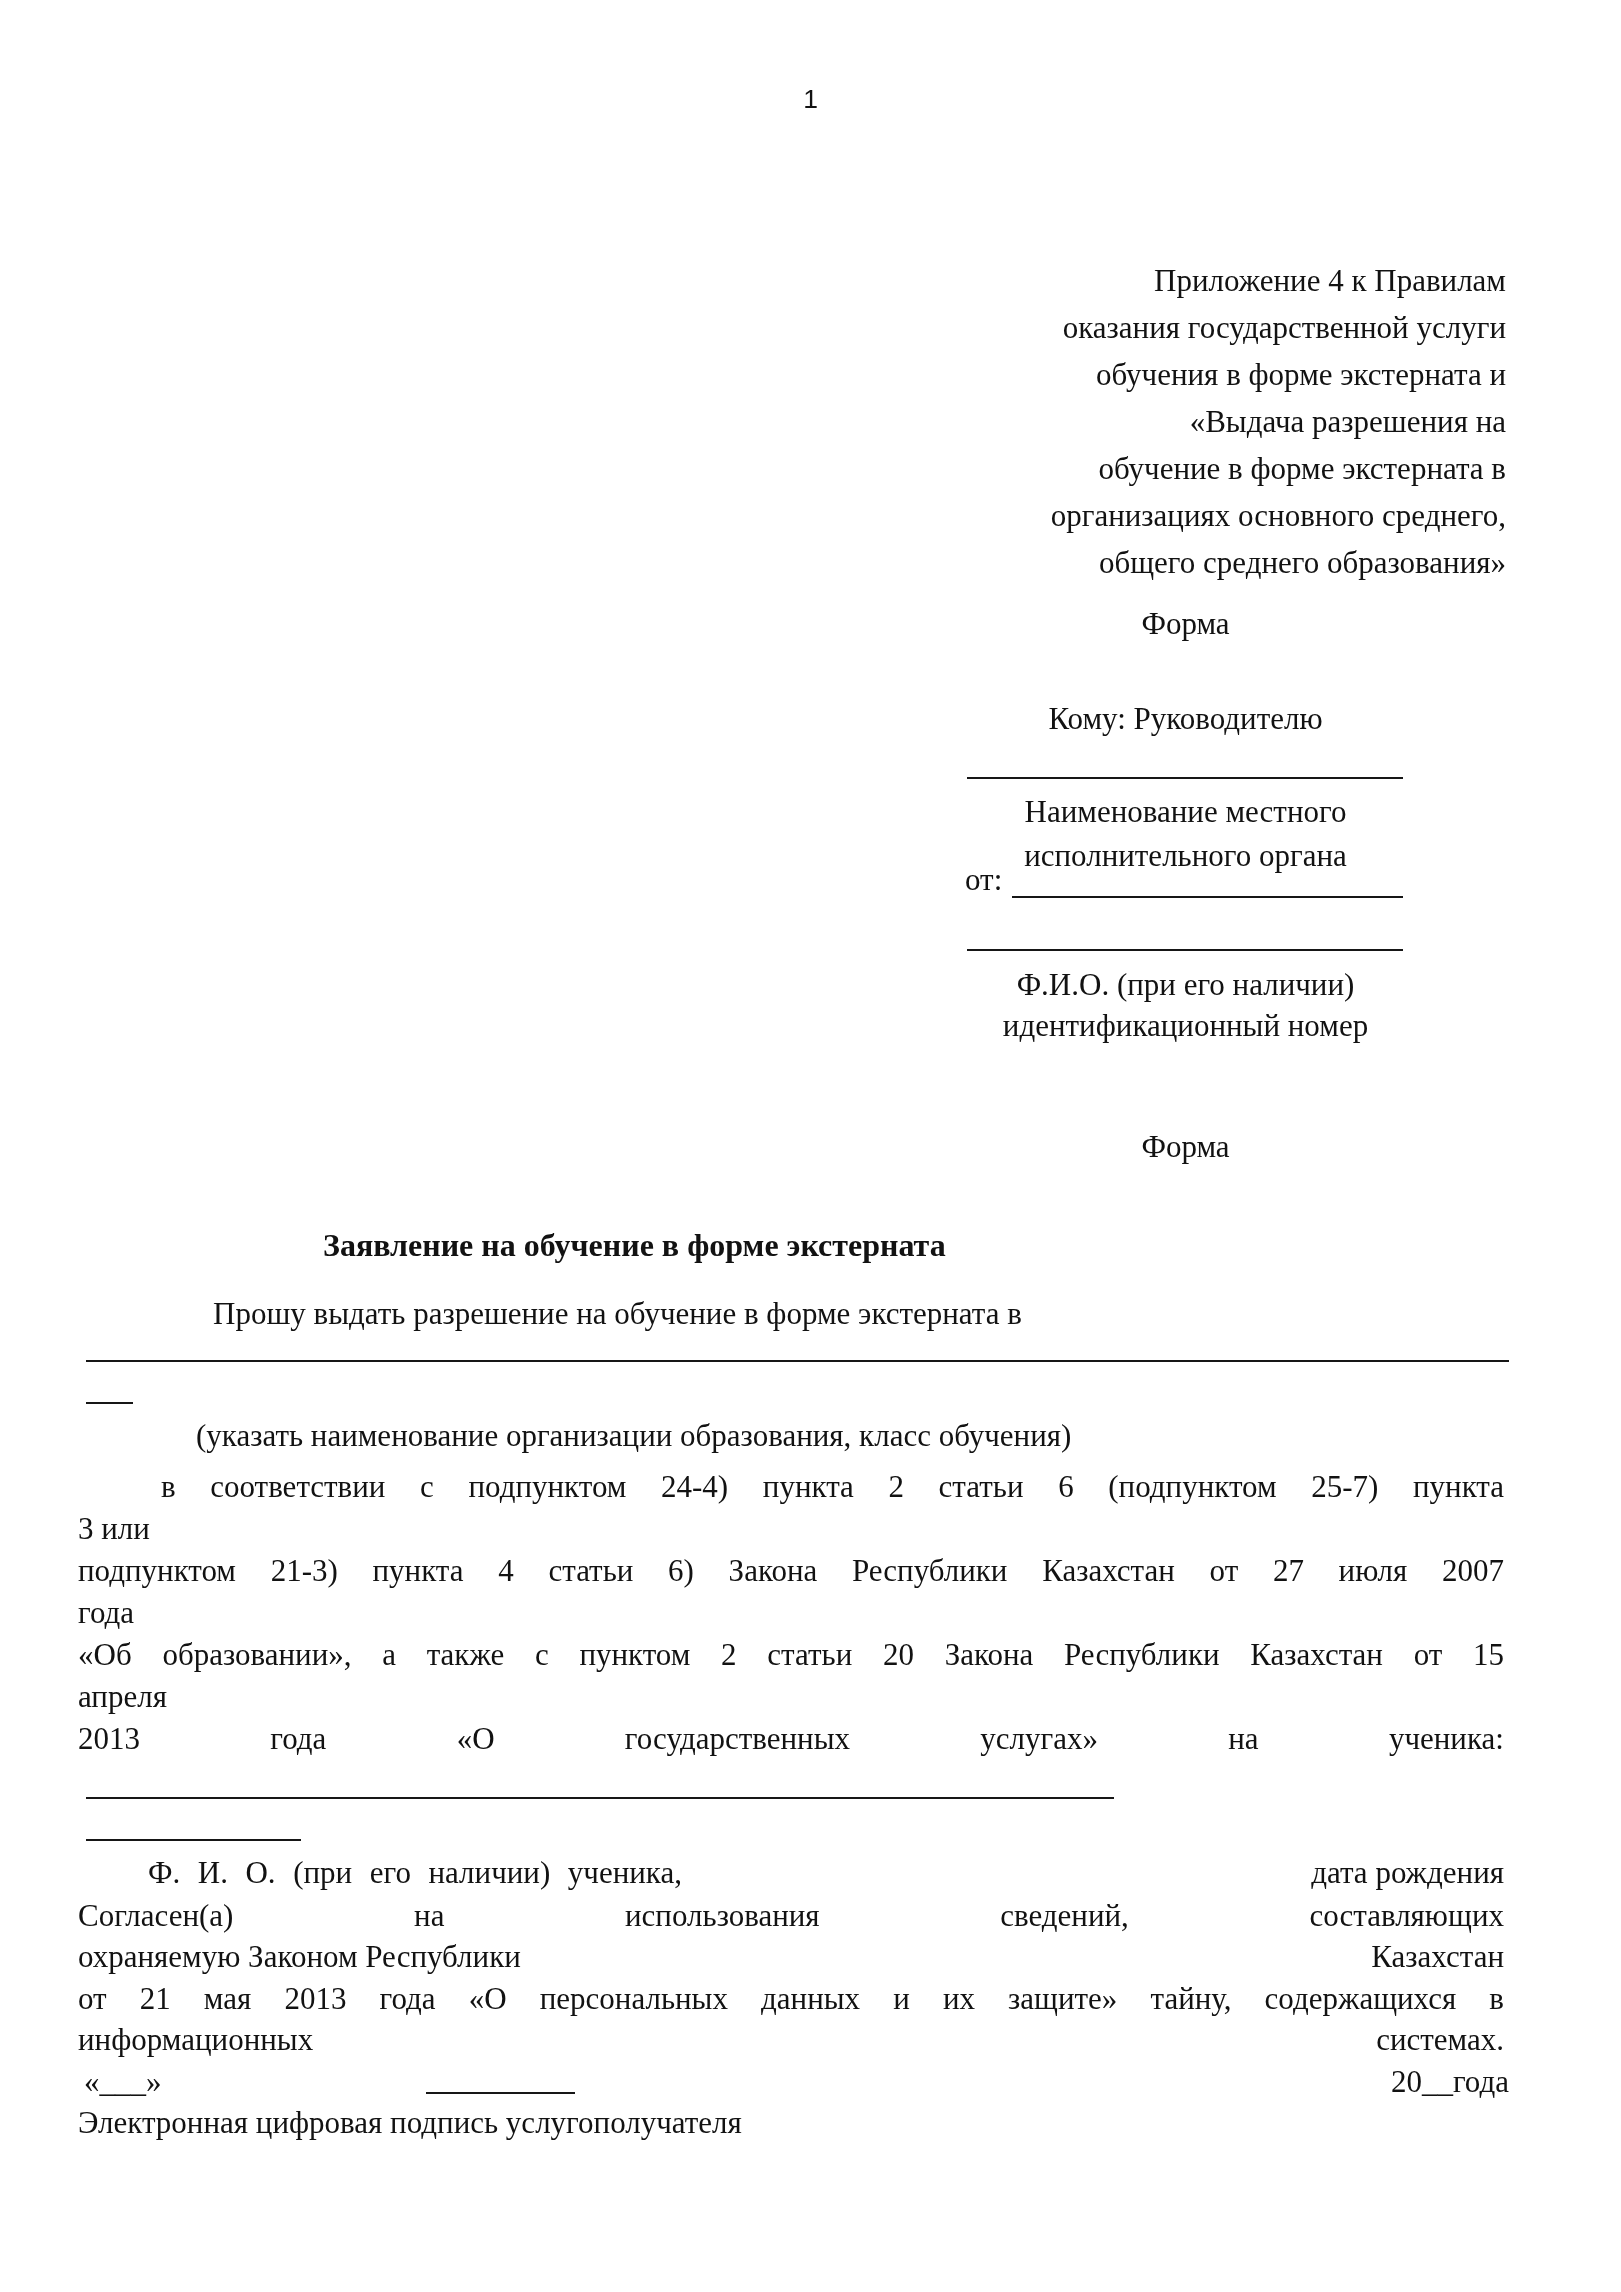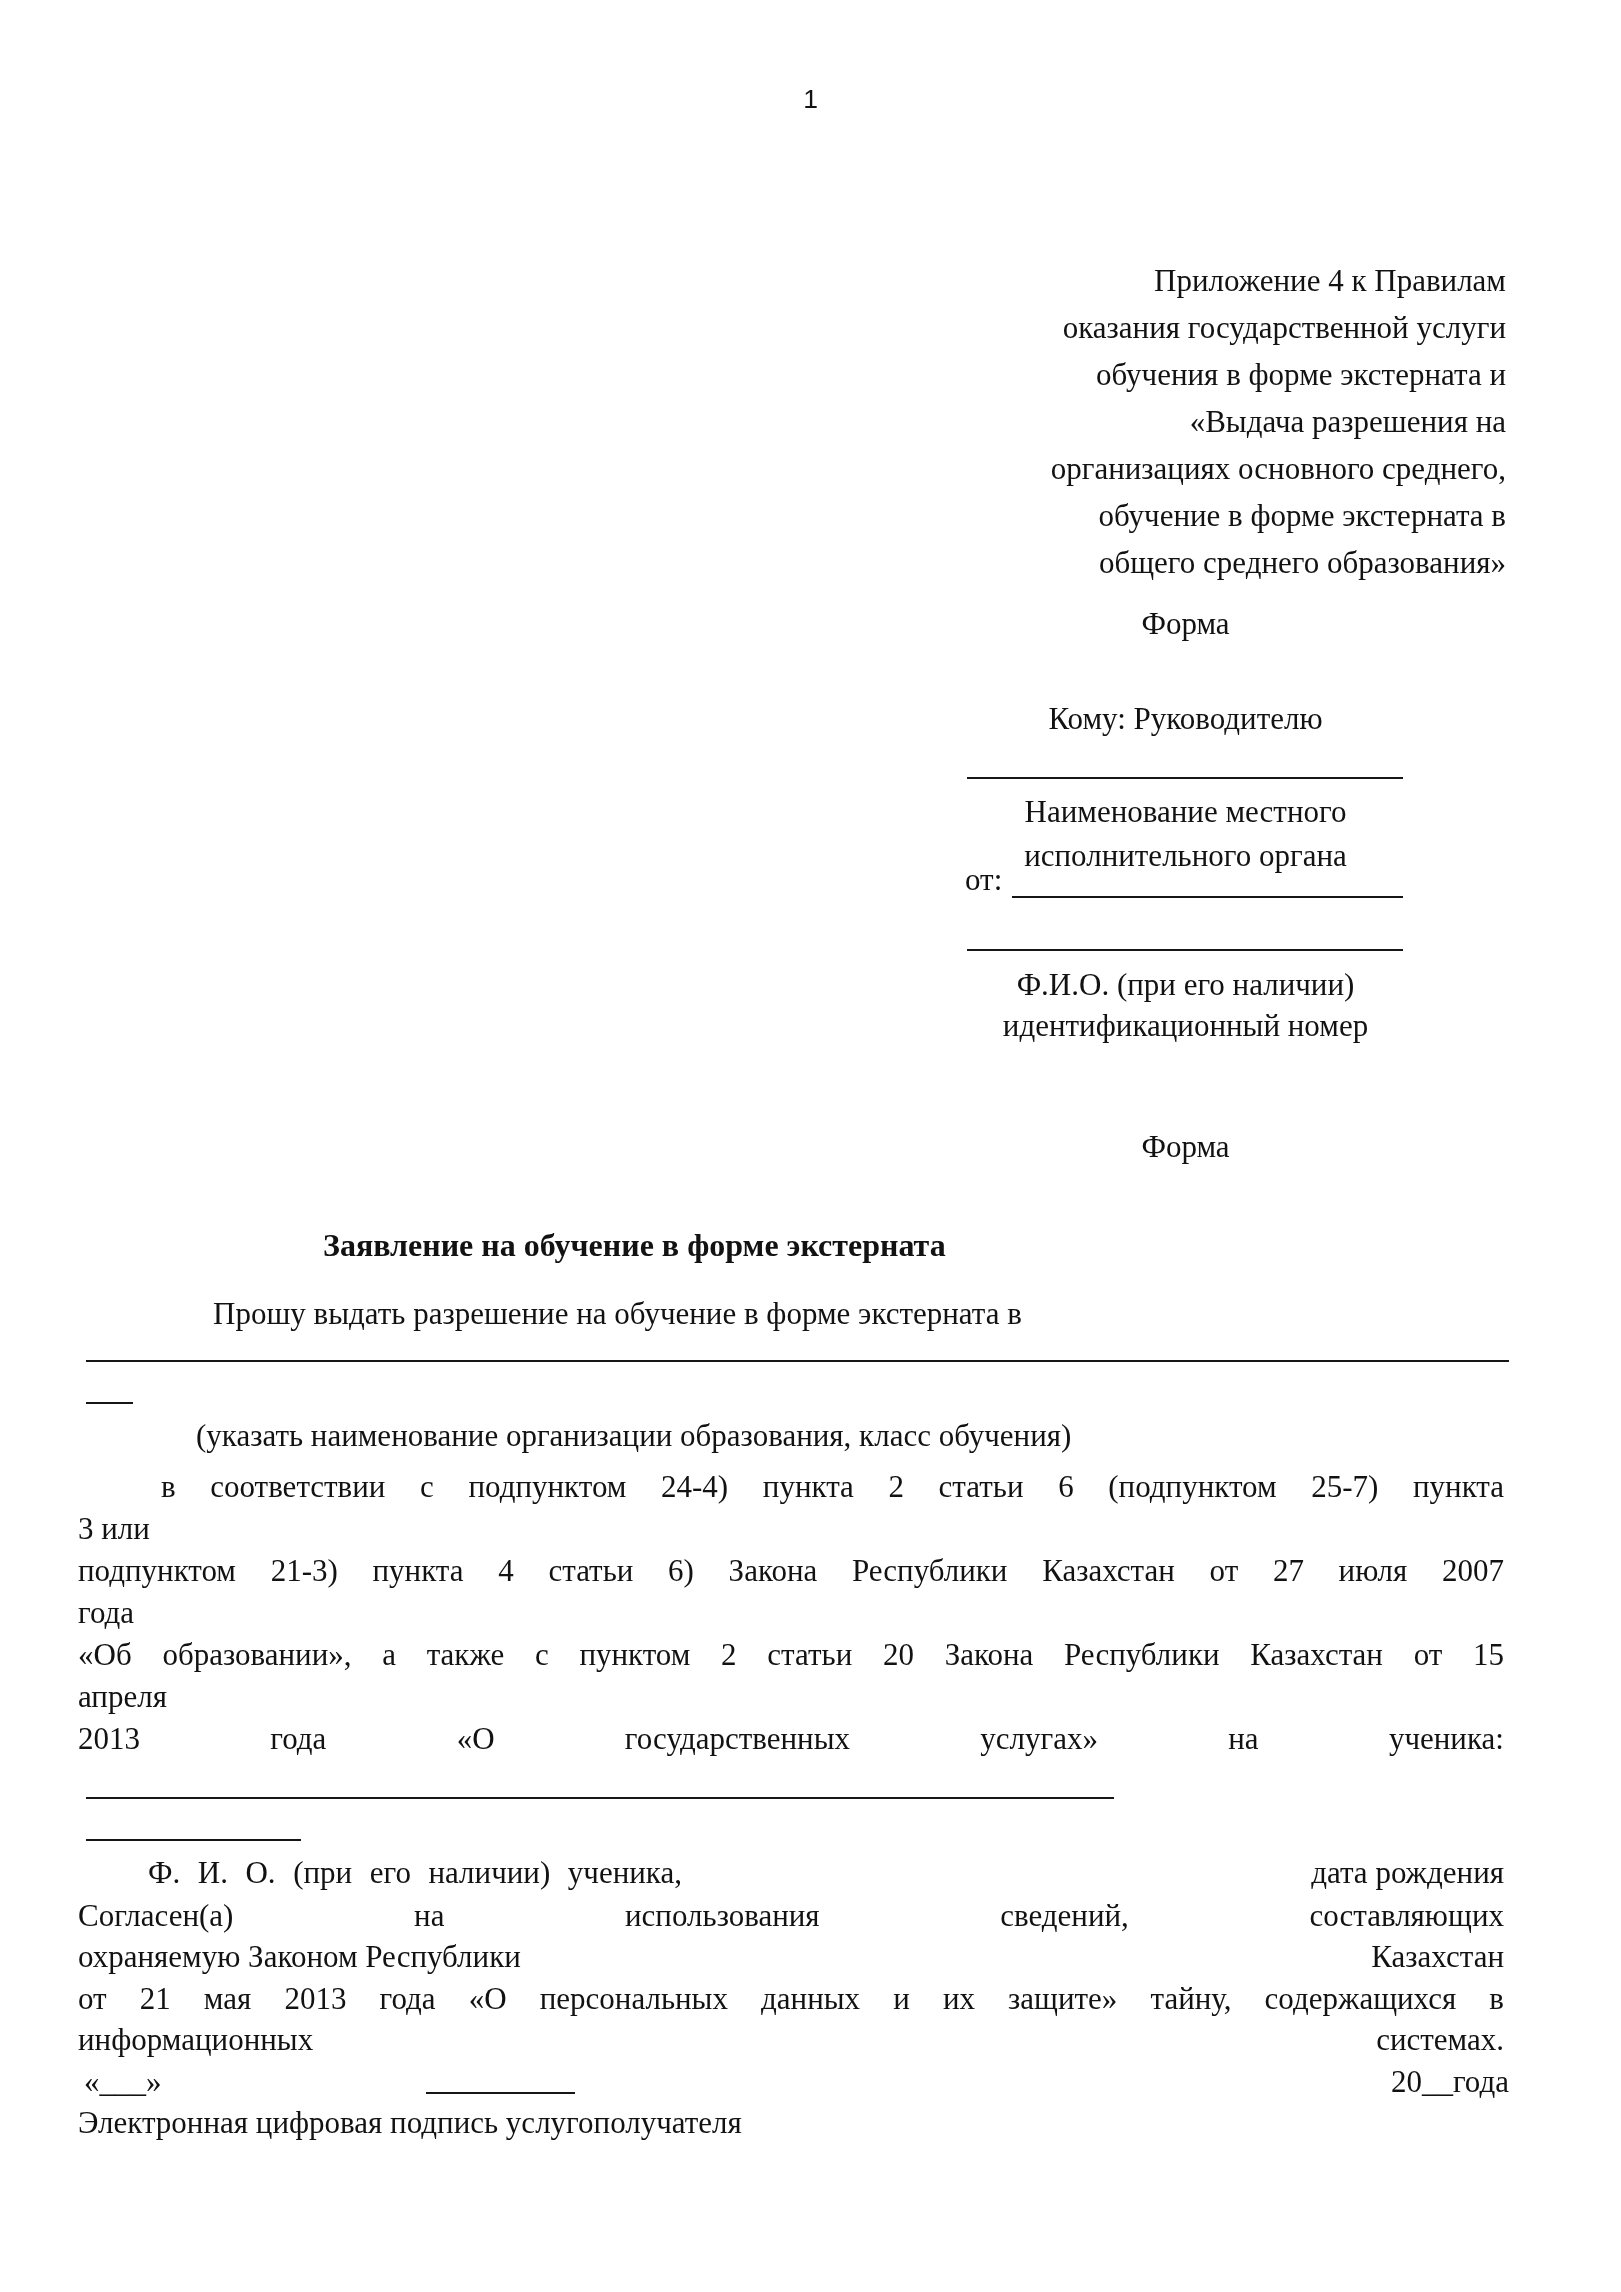--- a/index.html
+++ b/index.html
@@ -71,22 +71,22 @@
 </head>
 <body>
 
 <div class="abs pagenum">1</div>
 
 <div class="abs appendix">
   <div>Приложение 4 к Правилам</div>
   <div>оказания государственной услуги</div>
   <div>обучения в форме экстерната и</div>
   <div>«Выдача разрешения на</div>
+  <div>обучение в форме экстерната в</div>
   <div>организациях основного среднего,</div>
-  <div>обучение в форме экстерната в</div>
   <div>общего среднего образования»</div>
 </div>
 
 <div class="abs rc-center forma1">Форма</div>
 
 <div class="abs rc-center komu">Кому: Руководителю</div>
 
 <div class="abs hr uline1"></div>
 
 <div class="abs rc-center orgname">

